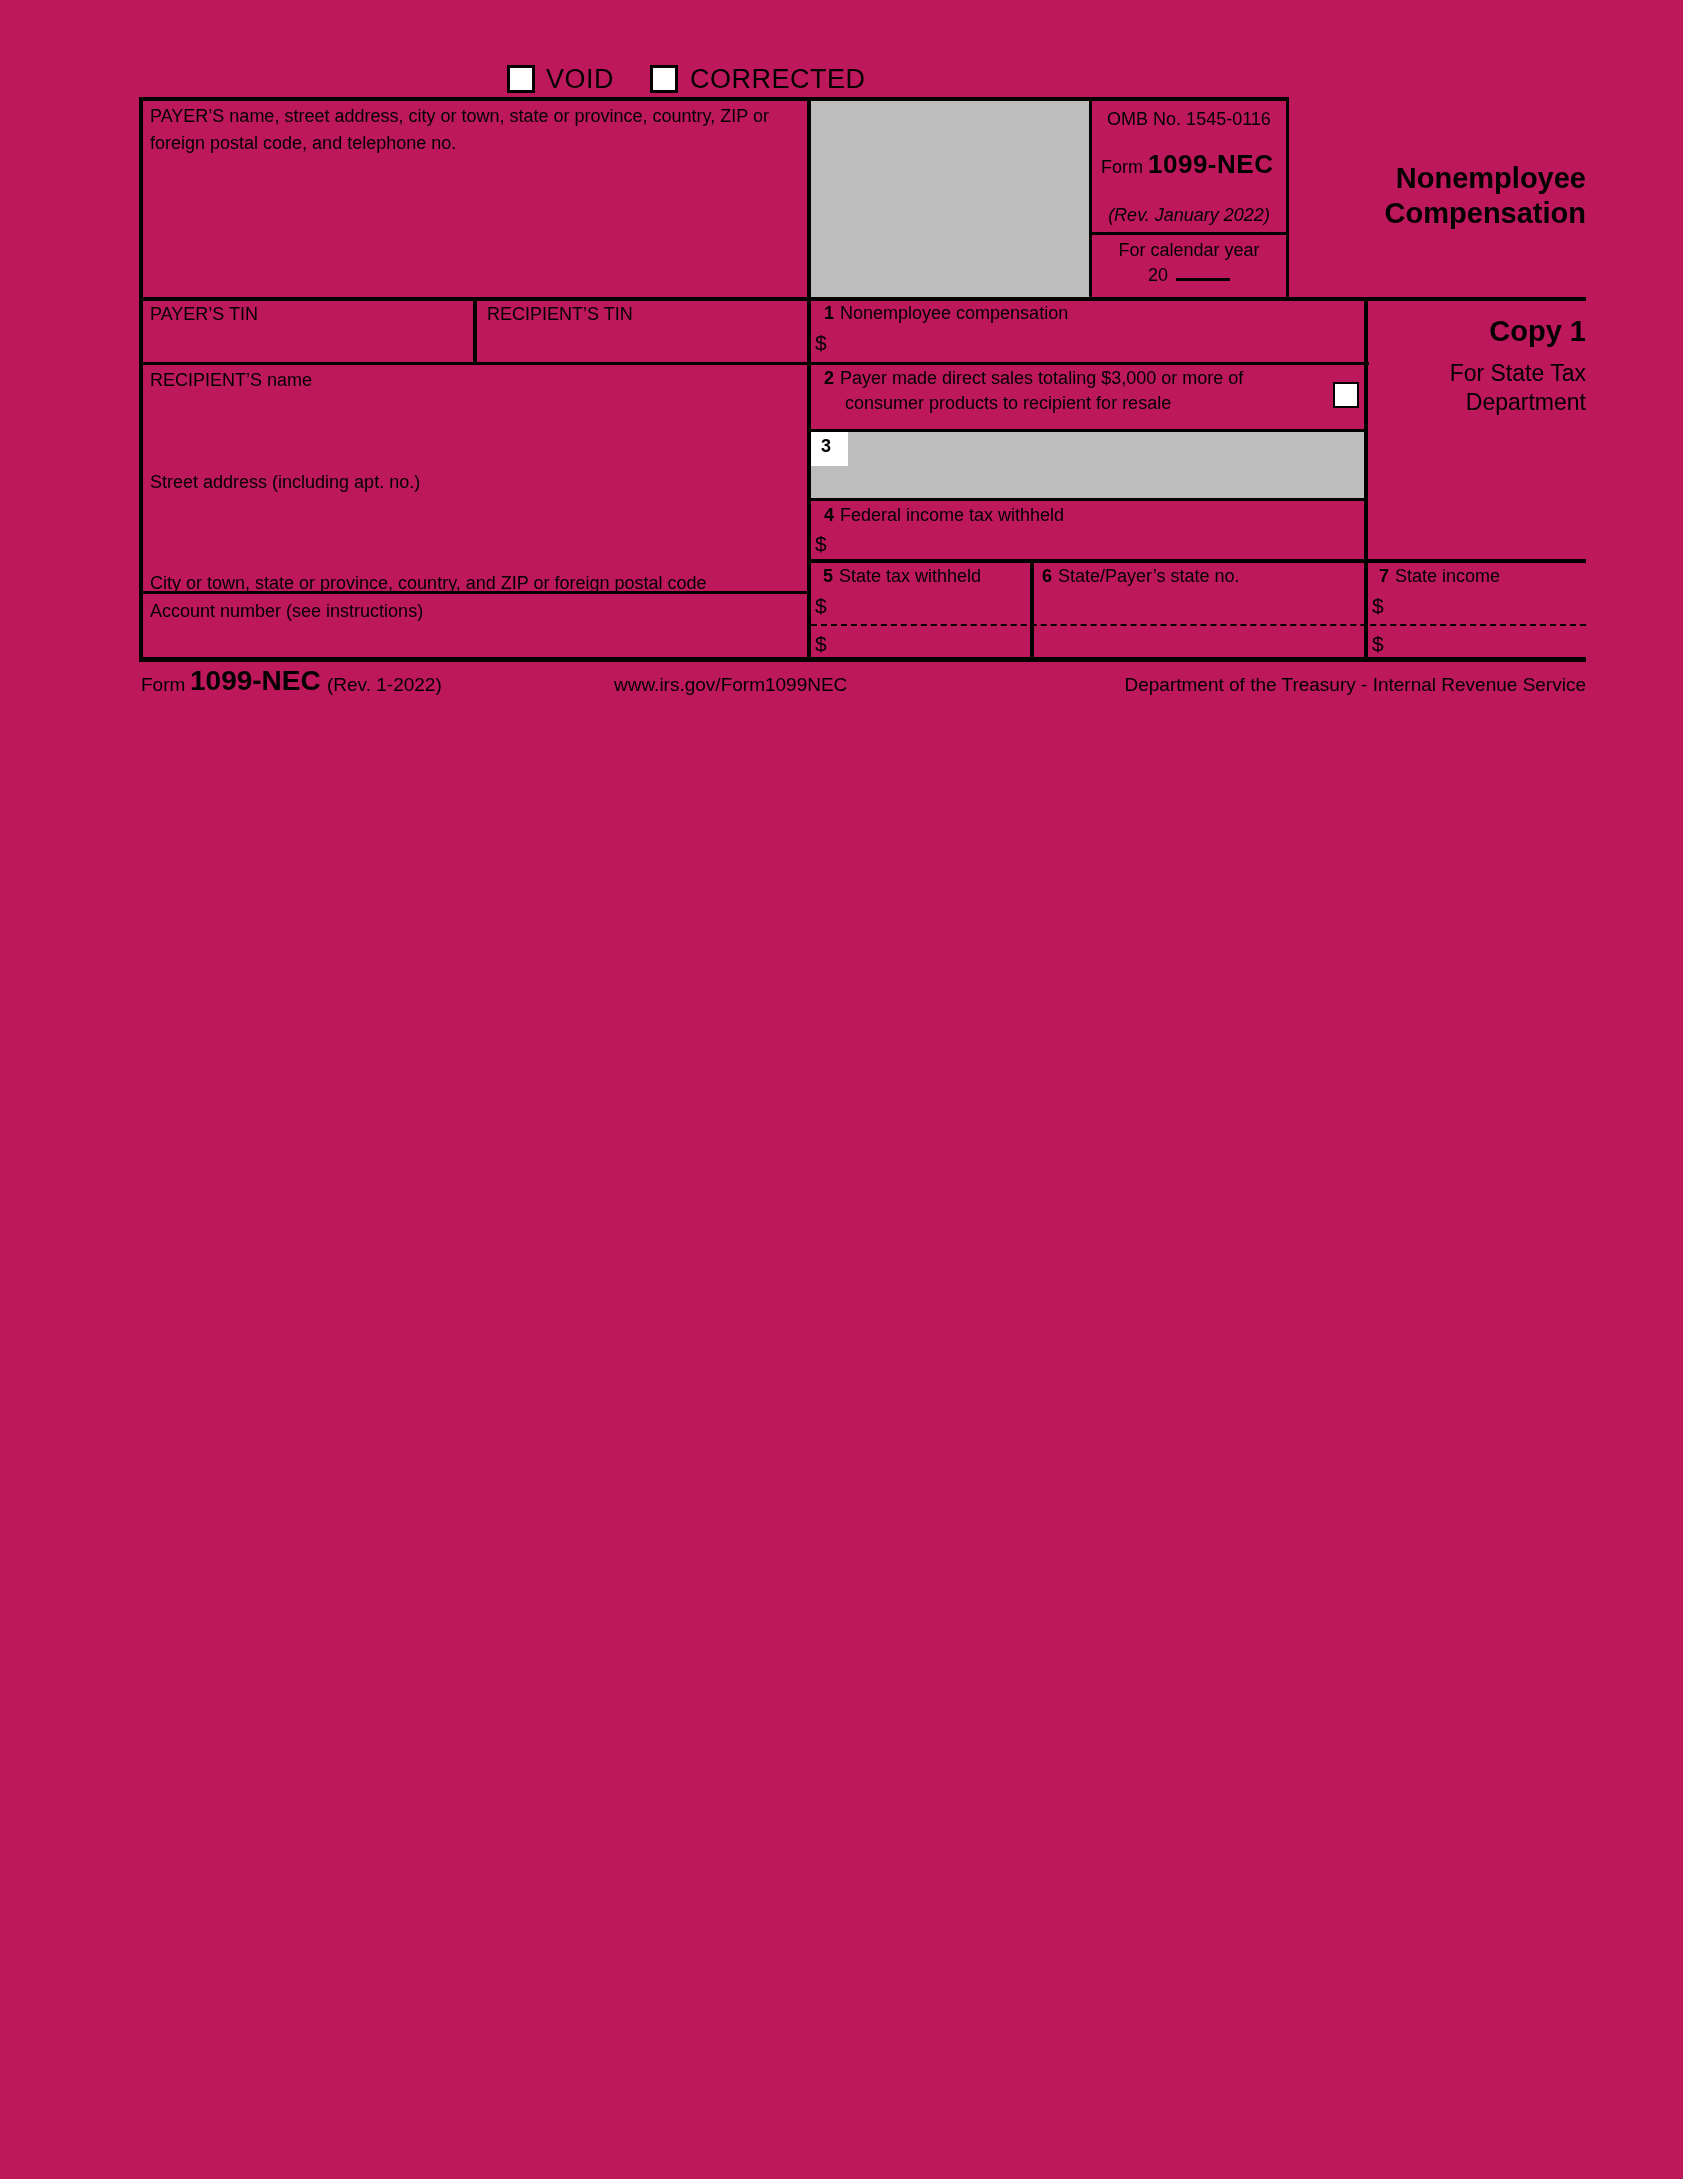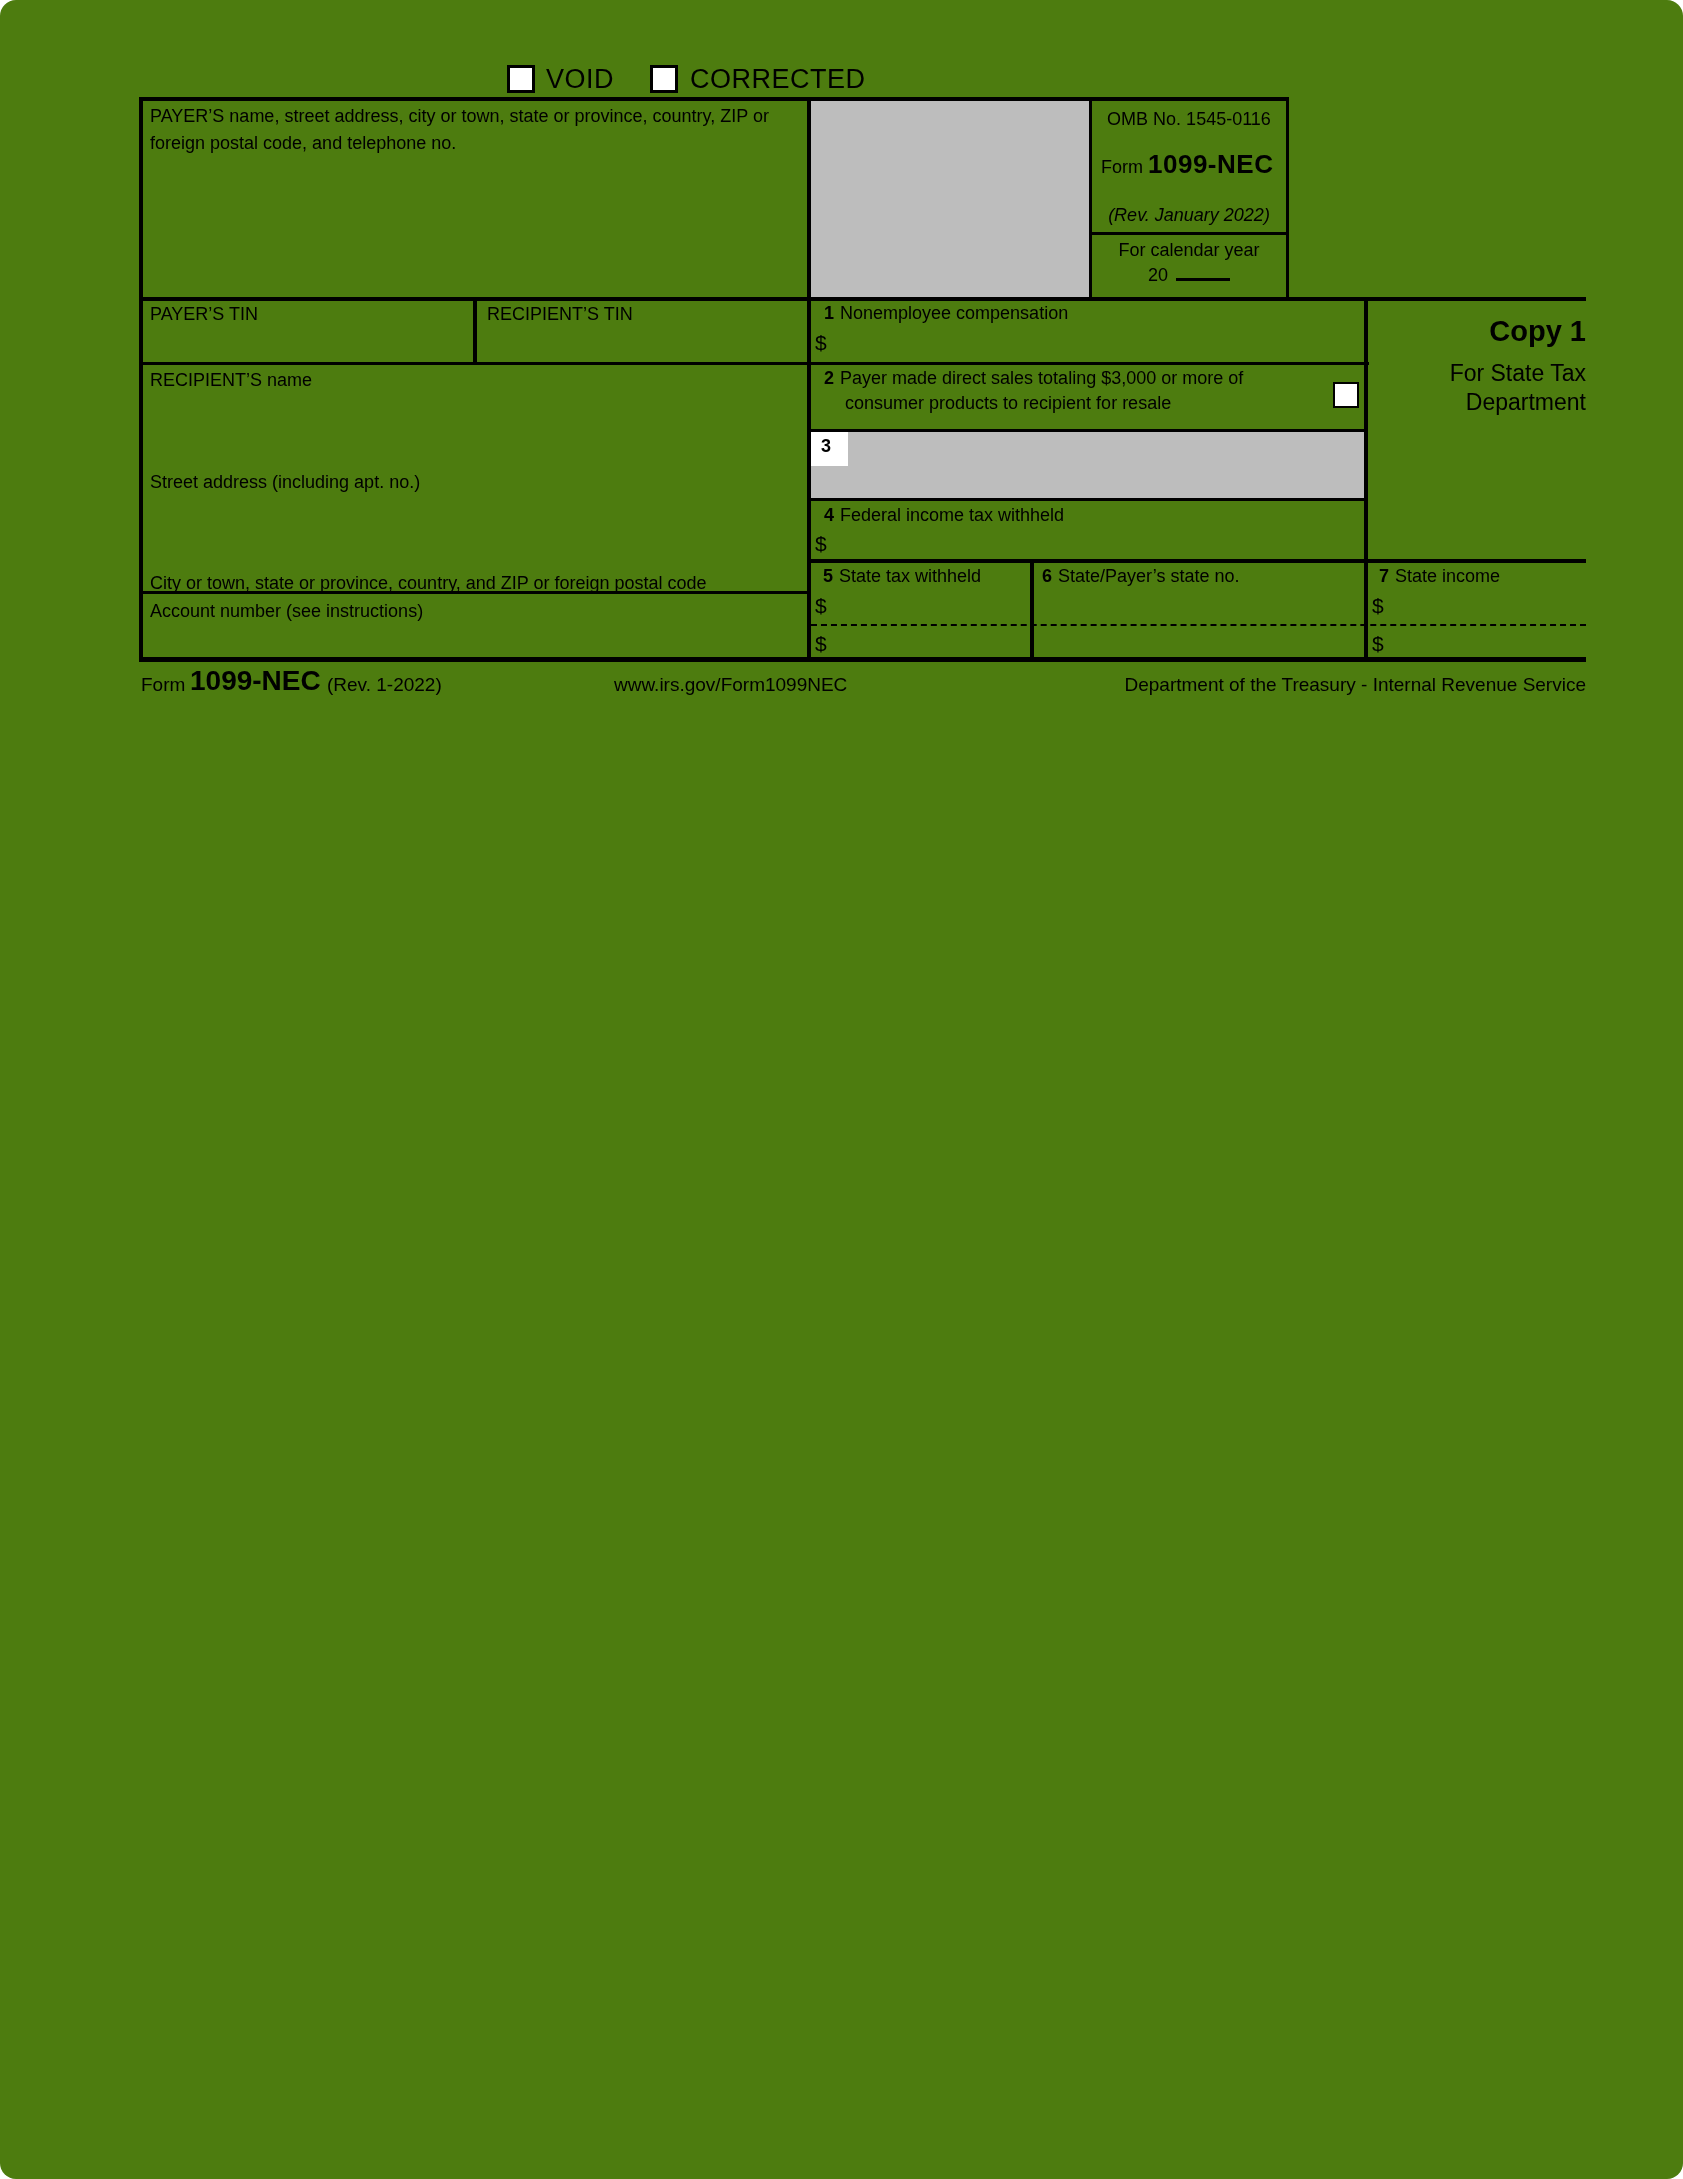--- a/index.html
+++ b/index.html
@@ -1,21 +1,20 @@
 <!DOCTYPE html>
 <html><head>
 <meta charset="utf-8">
 <style>
   * { margin:0; padding:0; box-sizing:border-box; }
   body { background:#ffffff; }
   .page {
-    position:relative; width:1683px; height:2179px; background:#4d7c0f;
+    position:relative; width:1683px; height:2179px; background:#be185d;
     font-family:"Liberation Sans", sans-serif; color:#000;
     overflow:hidden;
-    border-radius:16px;
   }
   .line   { position:absolute; background:#000; }
   .dash   { position:absolute; border-top:2px dashed #000; height:0; }
   .gray   { position:absolute; background:#bdbdbd; }
   .whitebox { position:absolute; background:#ffffff; }
   .cb     { position:absolute; width:28px; height:28px; border:3px solid #000; background:#fff; }
   .cb-sm  { position:absolute; width:26px; height:26px; border:2px solid #000; background:#fff; }
   .lbl    { position:absolute; font-size:18px; line-height:1.2; white-space:nowrap; }
   .wrap   { white-space:normal; }
   .cbl    { position:absolute; font-size:27px; letter-spacing:0.5px; }
@@ -68,20 +67,24 @@
   <div class="lbl" style="left:1101px; top:149px;">
     <span>Form</span>
     <span class="omb-form-big">1099-NEC</span>
   </div>
   <div class="lbl center" style="left:1092px; top:205px; width:194px;font-style:italic;">(Rev. January 2022)</div>
   <div class="lbl center" style="left:1092px; top:240px; width:194px;">For calendar year</div>
   <div class="lbl center" style="left:1092px; top:265px; width:194px;">
     <span>20</span><span class="year-blank"></span>
   </div>
 
+  <div class="big-title right" style="left:1289px; top:161px; width:297px;">
+    <div>Nonemployee</div>
+    <div>Compensation</div>
+  </div>
 
   <div class="lbl" style="left:150px; top:304px;">PAYER’S TIN</div>
   <div class="lbl" style="left:487px; top:304px;">RECIPIENT’S TIN</div>
   <div class="lbl" style="left:150px; top:370px;">RECIPIENT’S name</div>
   <div class="lbl" style="left:150px; top:472px;">Street address (including apt. no.)</div>
   <div class="lbl" style="left:150px; top:536px;margin-top:37px;">City or town, state or province, country, and ZIP or foreign postal code</div>
   <div class="lbl" style="left:150px; top:601px;">Account number (see instructions)</div>
 
   <div class="lbl" style="left:824px; top:303px;">
     <span class="num">1</span><span>Nonemployee compensation</span>

